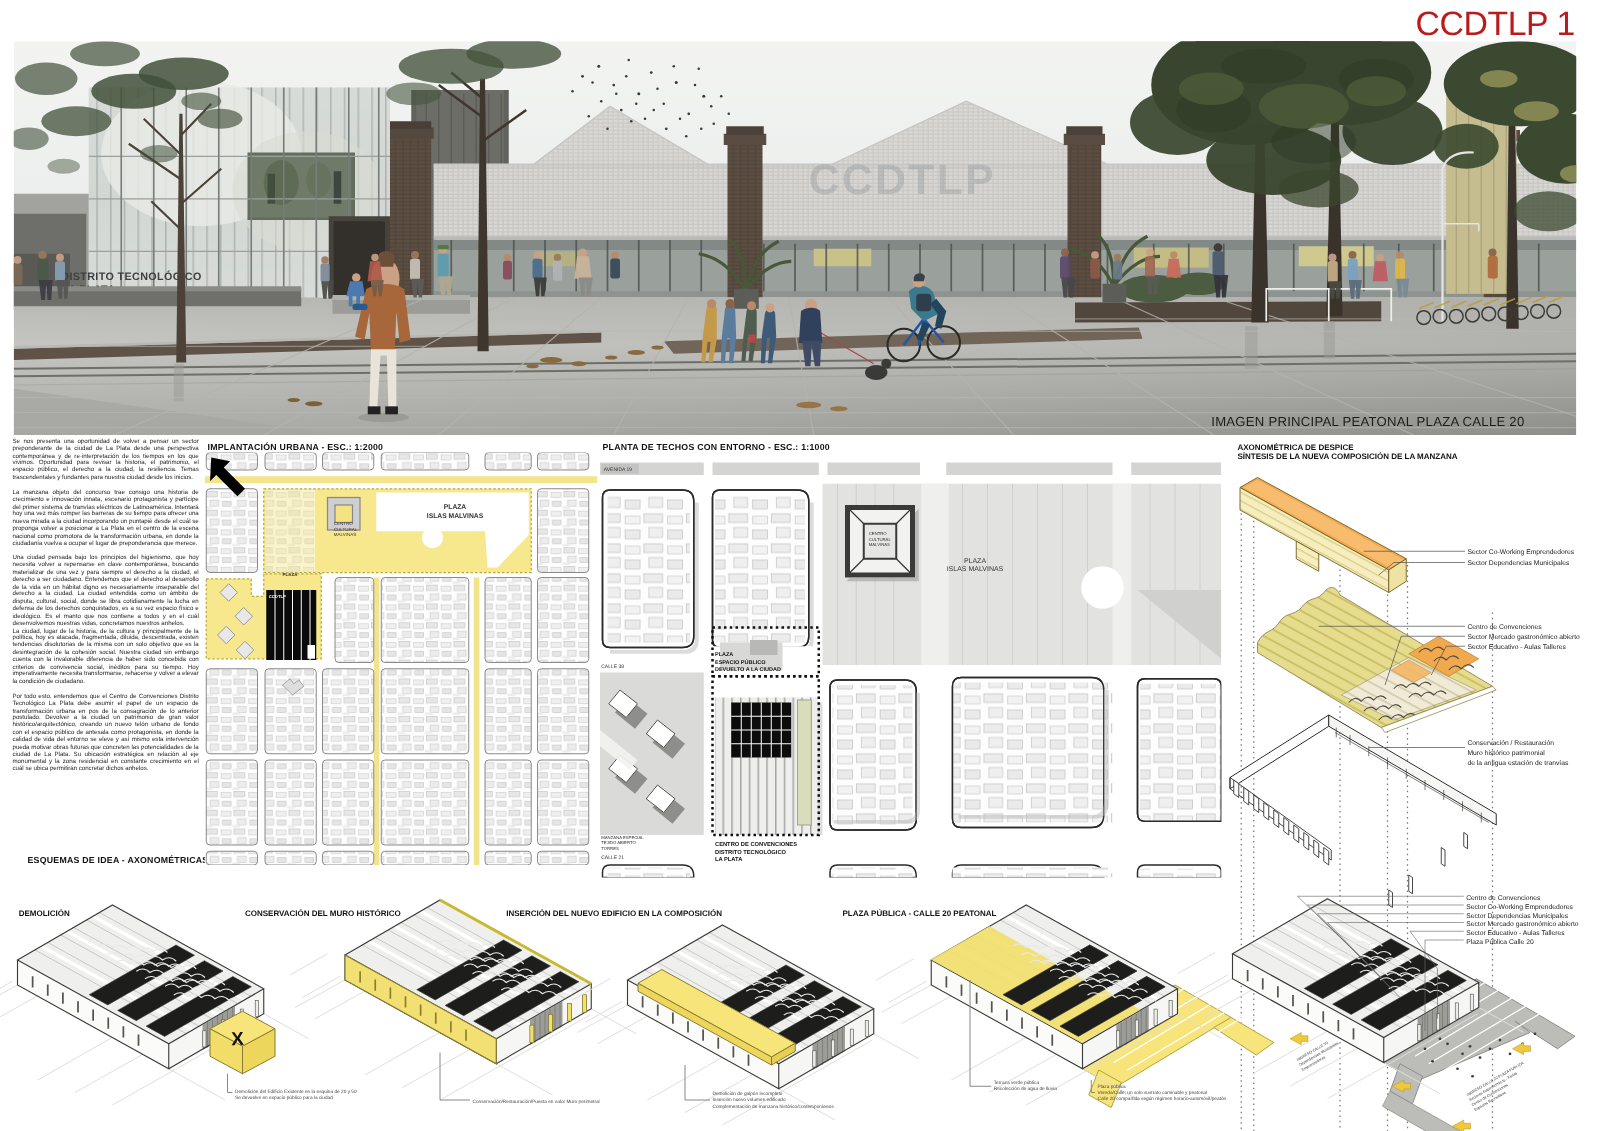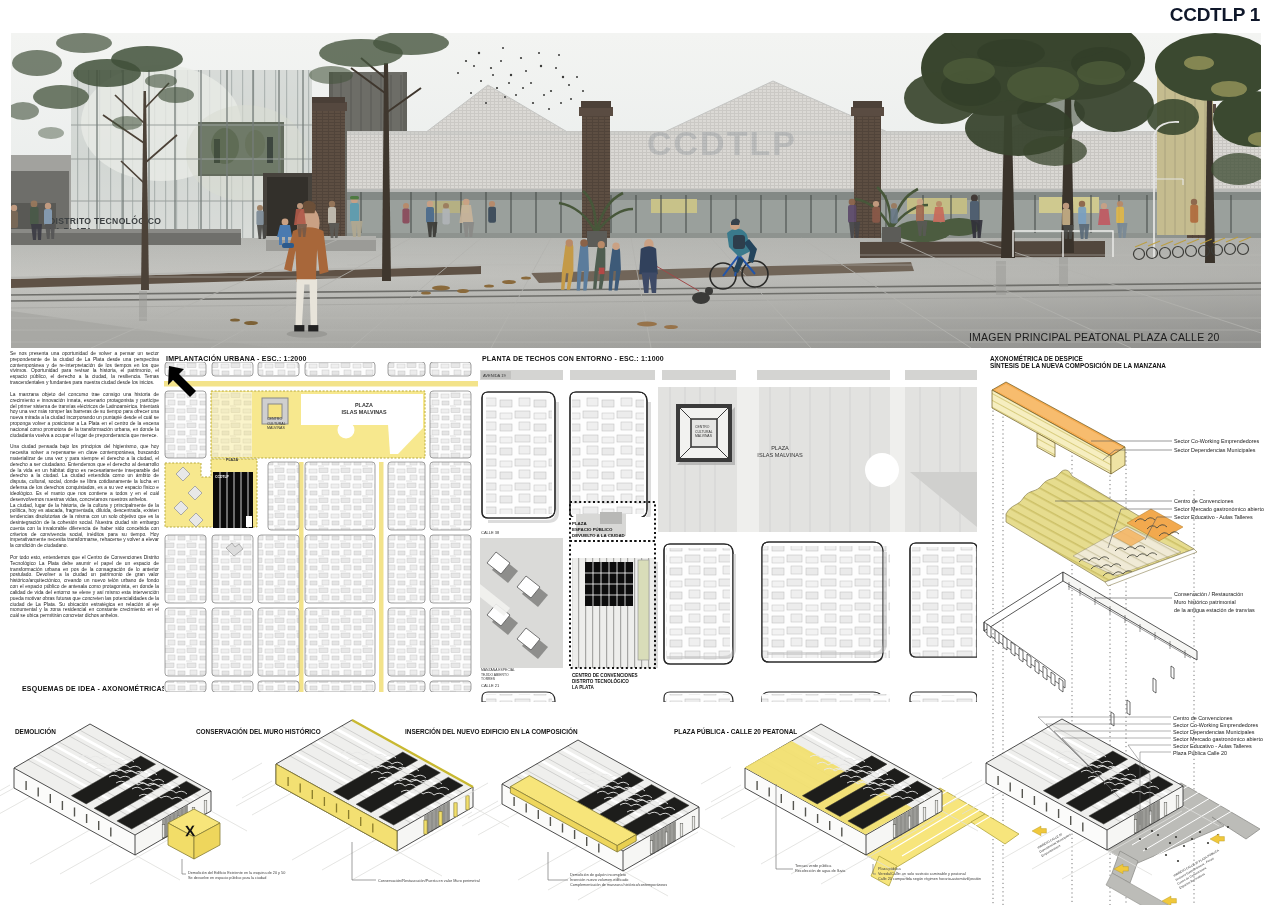--- a/index.html
+++ b/index.html
@@ -1,21 +1,21 @@
 <!DOCTYPE html>
 <html><head><meta charset="utf-8">
 <style>
 *{margin:0;padding:0;box-sizing:border-box}
 body{width:1280px;height:905px;background:#fff;font-family:"Liberation Sans",sans-serif;position:relative;overflow:hidden}
 .abs{position:absolute}
 .h1{font-weight:bold;font-size:7px;color:#111;letter-spacing:.2px}
 .tiny{font-size:4.9px;line-height:5.82px;color:#1e1e1e;text-align:justify}
 </style></head>
 <body>
-<div class="abs" style="right:20px;top:4px;font-size:19px;font-weight:bold;color:#0f172a;letter-spacing:-.3px">CCDTLP 1</div>
+<div class="abs" style="right:20px;top:4px;font-size:27px;font-weight:normal;color:#b91c1c;letter-spacing:-.3px">CCDTLP 1</div>
 
 <svg class="abs" style="left:11px;top:33px" width="1250" height="315" viewBox="0 0 1250 315">
 <defs>
 <linearGradient id="sky" x1="0" y1="0" x2="0" y2="1">
  <stop offset="0" stop-color="#f3f4f2"></stop>
         <stop offset=".7" stop-color="#eaedec"></stop>
         <stop offset="1" stop-color="#e4e7e6"></stop>
 </linearGradient>
 <linearGradient id="ground" x1="0" y1="0" x2="0" y2="1">
  <stop offset="0" stop-color="#b6b7b3"></stop>

